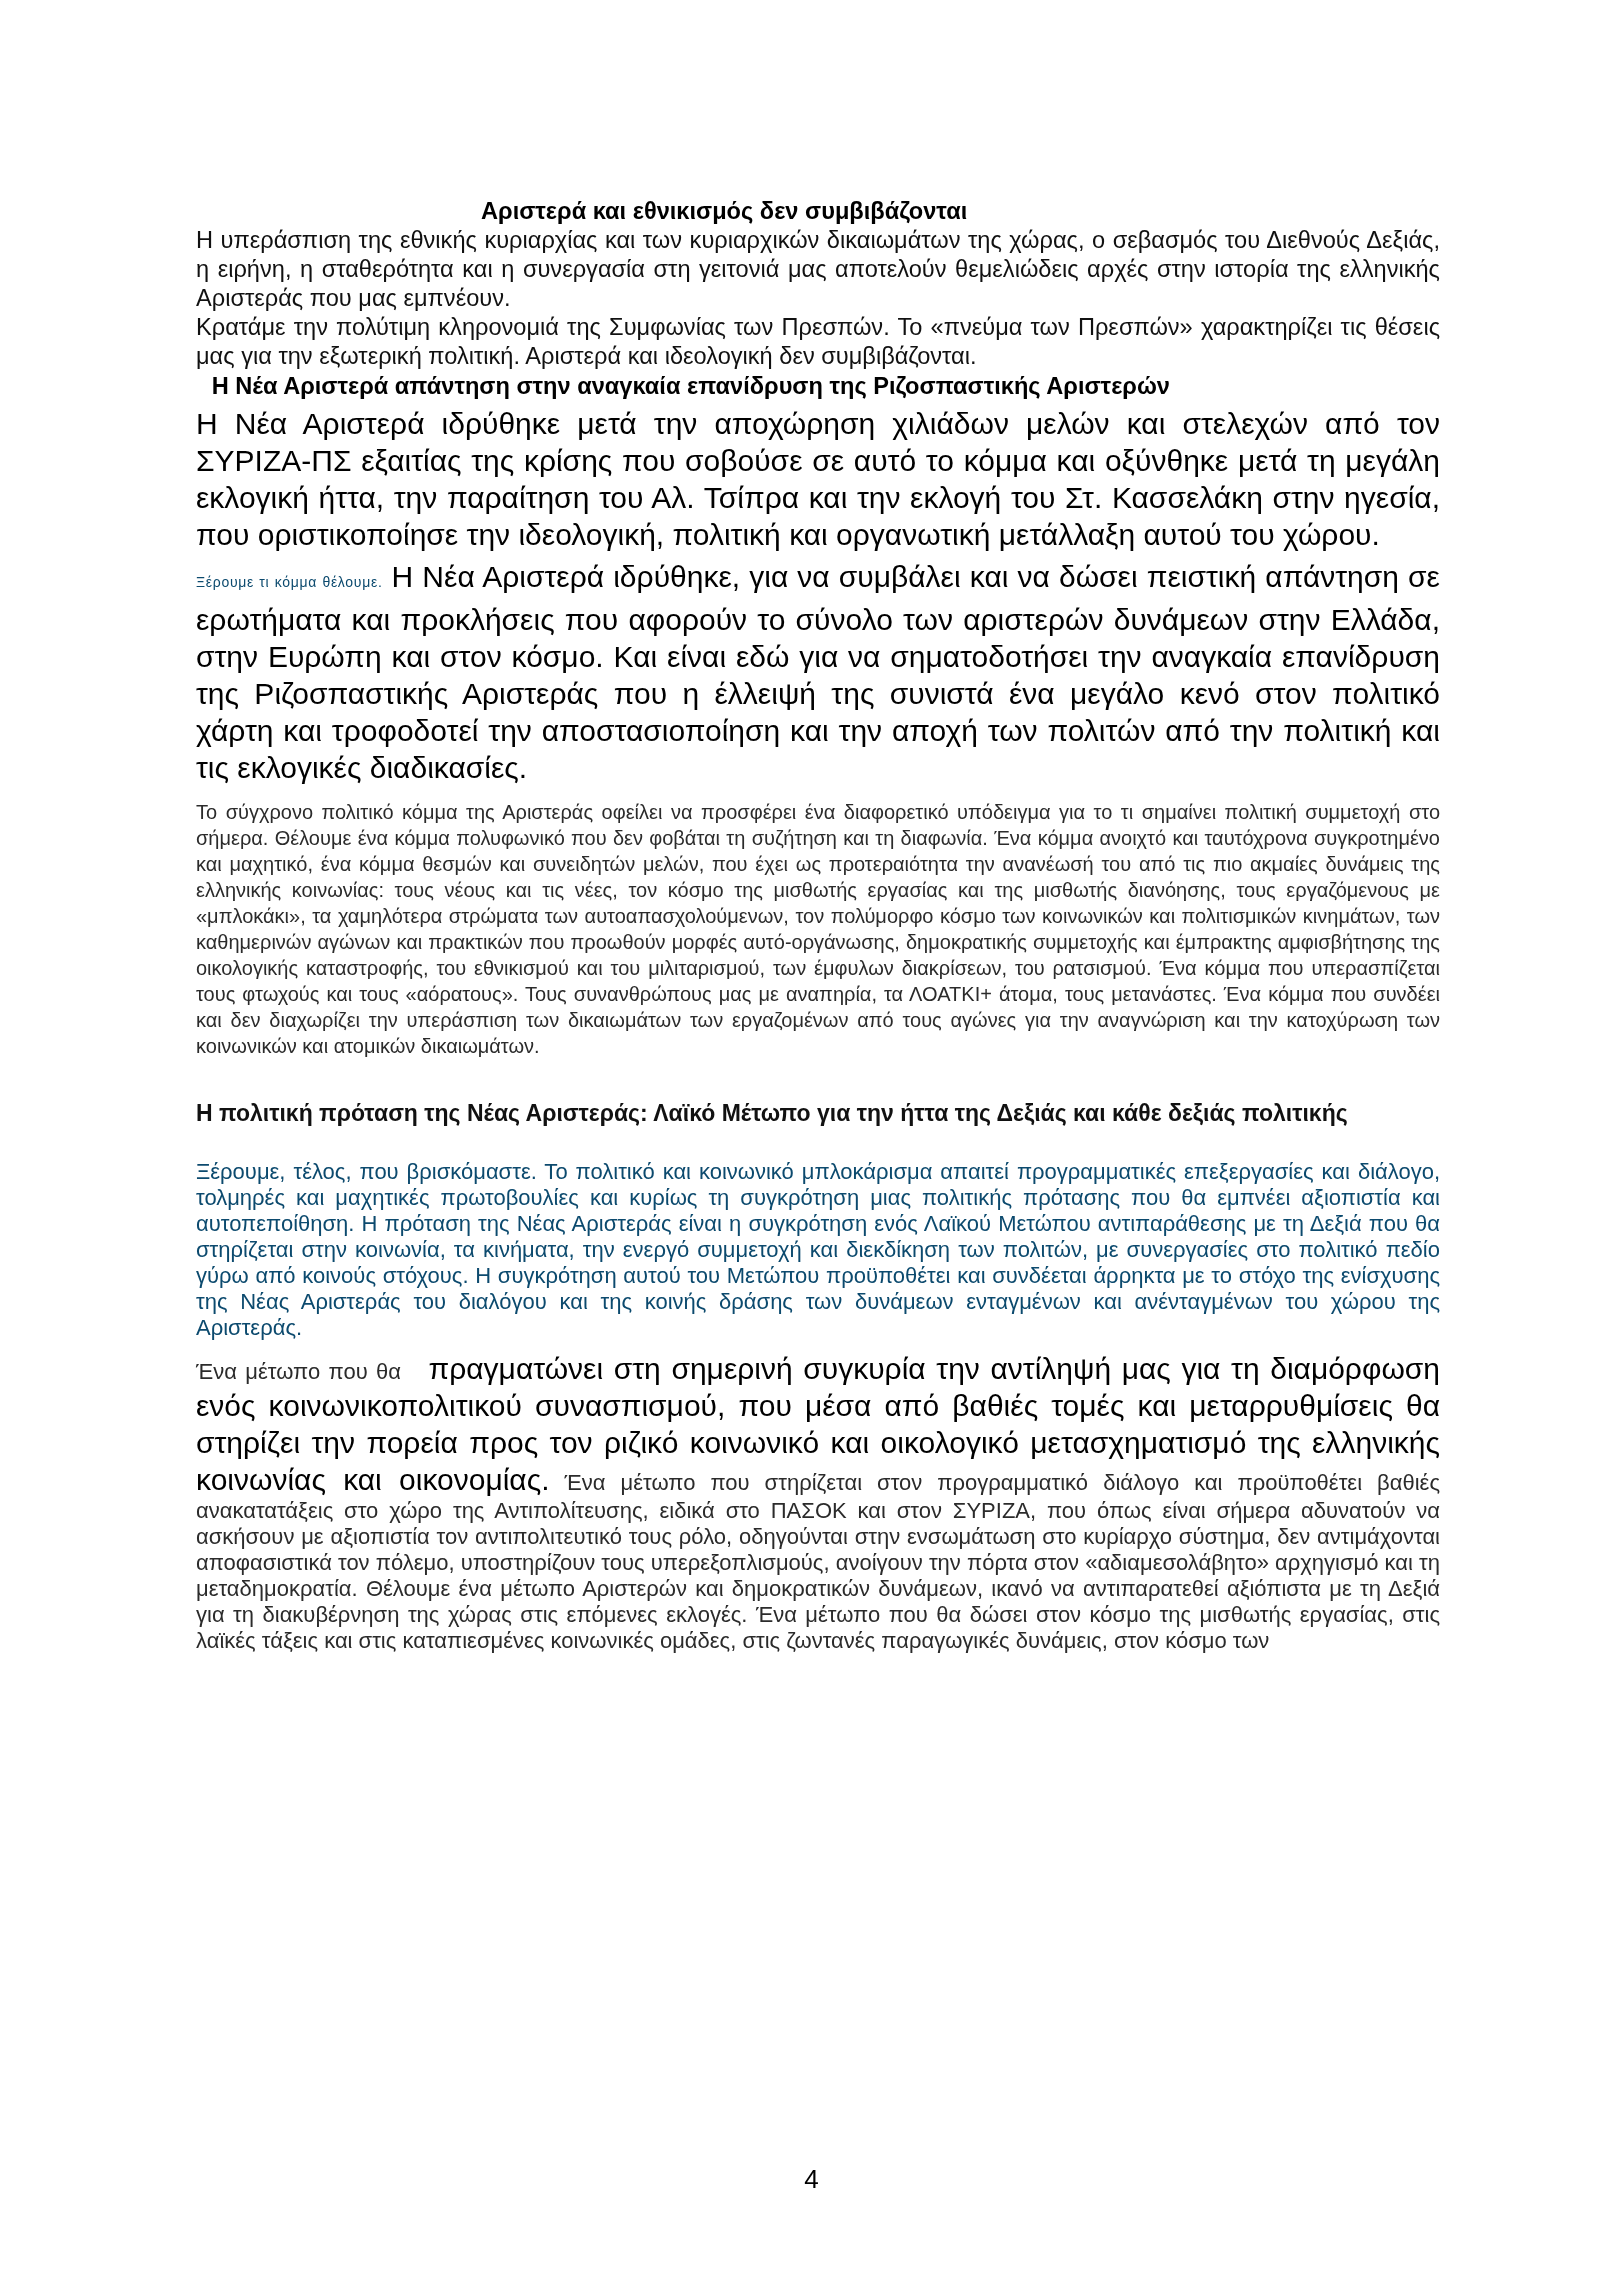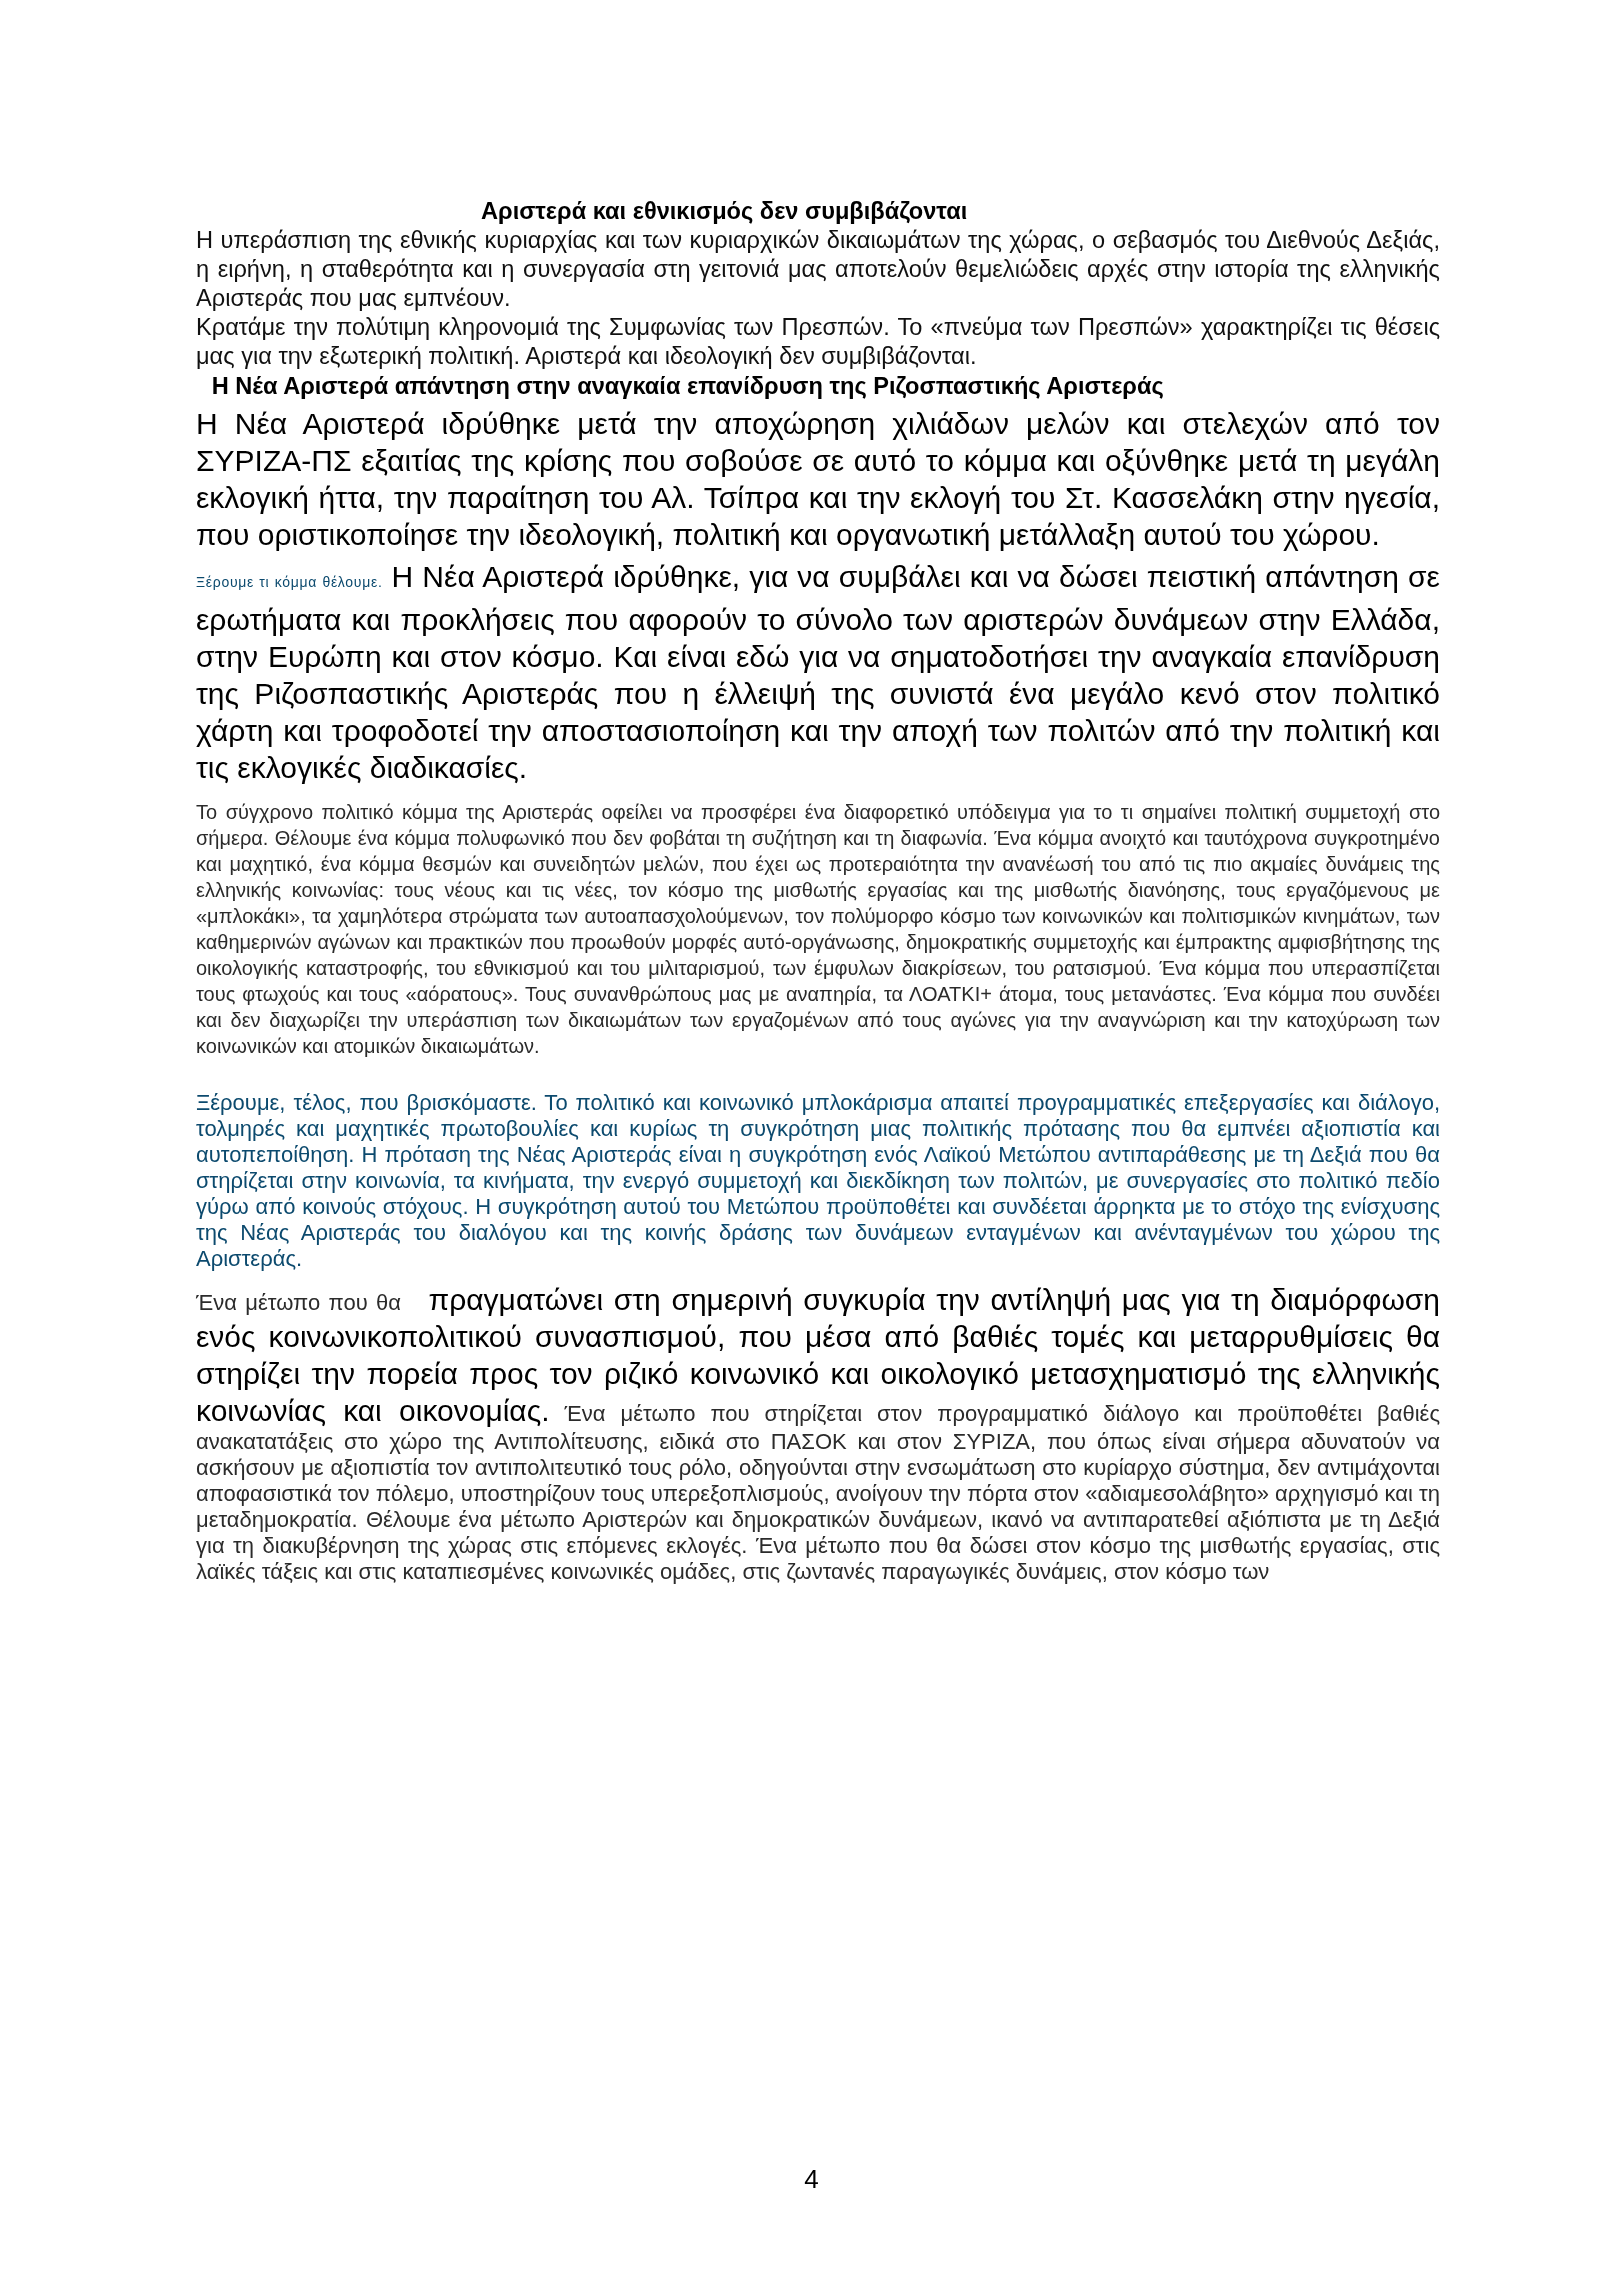--- a/index.html
+++ b/index.html
@@ -110,24 +110,25 @@
   </style>
 </head>
 <body>
 
 <div class="page">
 
   <h2 class="h-center-bold">Αριστερά και εθνικισμός δεν συμβιβάζονται</h2>
   <p class="p-sm-black">Η υπεράσπιση της εθνικής κυριαρχίας και των κυριαρχικών δικαιωμάτων της χώρας, ο σεβασμός του Διεθνούς Δεξιάς, η ειρήνη, η σταθερότητα και η συνεργασία στη γειτονιά μας αποτελούν θεμελιώδεις αρχές στην ιστορία της ελληνικής Αριστεράς που μας εμπνέουν.</p>
   <p class="p-sm-black">Κρατάμε την πολύτιμη κληρονομιά της Συμφωνίας των Πρεσπών. Το «πνεύμα των Πρεσπών» χαρακτηρίζει τις θέσεις μας για την εξωτερική πολιτική. Αριστερά και ιδεολογική δεν συμβιβάζονται.</p>
 
-  <h2 class="h-indent-bold">Η Νέα Αριστερά απάντηση στην αναγκαία επανίδρυση της Ριζοσπαστικής Αριστεράς</h2>
+  <h2 class="h-indent-bold">Η Νέα Αριστερά απάντηση στην αναγκαία επανίδρυση της Ριζοσπαστικής Αριστερών</h2>
   <p class="p-lg">Η Νέα Αριστερά ιδρύθηκε μετά την αποχώρηση χιλιάδων μελών και στελεχών από τον ΣΥΡΙΖΑ-ΠΣ εξαιτίας της κρίσης που σοβούσε σε αυτό το κόμμα  και οξύνθηκε μετά τη μεγάλη εκλογική ήττα, την παραίτηση του Αλ. Τσίπρα και την εκλογή του Στ. Κασσελάκη στην ηγεσία, που οριστικοποίησε την ιδεολογική, πολιτική και οργανωτική μετάλλαξη αυτού του χώρου.</p>
   <p class="p-mixed"><span class="lead">Ξέρουμε τι κόμμα θέλουμε.</span><span> Η Νέα Αριστερά ιδρύθηκε, για να συμβάλει και να δώσει πειστική απάντηση σε ερωτήματα και προκλήσεις που αφορούν το σύνολο των αριστερών δυνάμεων στην Ελλάδα, στην Ευρώπη και στον κόσμο. Και είναι εδώ για να σηματοδοτήσει την αναγκαία επανίδρυση της Ριζοσπαστικής Αριστεράς που η έλλειψή της συνιστά ένα μεγάλο κενό στον πολιτικό χάρτη και τροφοδοτεί την αποστασιοποίηση και την αποχή των πολιτών από την πολιτική και τις εκλογικές διαδικασίες.</span></p>
   <p class="p-gray">Το σύγχρονο πολιτικό κόμμα της Αριστεράς οφείλει να προσφέρει ένα διαφορετικό υπόδειγμα για το τι σημαίνει πολιτική συμμετοχή στο σήμερα. Θέλουμε ένα κόμμα πολυφωνικό που δεν φοβάται τη συζήτηση και τη διαφωνία. Ένα κόμμα ανοιχτό και ταυτόχρονα συγκροτημένο και μαχητικό, ένα κόμμα θεσμών και συνειδητών μελών,  που έχει ως προτεραιότητα την ανανέωσή του από τις πιο ακμαίες δυνάμεις της ελληνικής κοινωνίας: τους νέους και τις νέες, τον κόσμο της μισθωτής εργασίας και της μισθωτής διανόησης, τους εργαζόμενους με «μπλοκάκι», τα χαμηλότερα στρώματα των αυτοαπασχολούμενων, τον πολύμορφο κόσμο των κοινωνικών και πολιτισμικών κινημάτων, των καθημερινών αγώνων και πρακτικών που προωθούν μορφές αυτό-οργάνωσης, δημοκρατικής συμμετοχής και έμπρακτης αμφισβήτησης της οικολογικής καταστροφής, του εθνικισμού και του μιλιταρισμού, των έμφυλων διακρίσεων, του ρατσισμού. Ένα κόμμα που υπερασπίζεται τους φτωχούς και τους «αόρατους». Τους συνανθρώπους μας με αναπηρία, τα ΛΟΑΤΚΙ+ άτομα, τους μετανάστες. Ένα κόμμα που συνδέει και δεν διαχωρίζει την υπεράσπιση των δικαιωμάτων των εργαζομένων από τους αγώνες για την αναγνώριση και την κατοχύρωση των κοινωνικών και ατομικών δικαιωμάτων.</p>
 
+  <h2 class="h-left-bold">Η πολιτική πρόταση της Νέας Αριστεράς: Λαϊκό Μέτωπο για την ήττα της Δεξιάς και κάθε δεξιάς πολιτικής</h2>
   <p class="p-gray2">Ξέρουμε, τέλος, που βρισκόμαστε.  Το πολιτικό και κοινωνικό μπλοκάρισμα απαιτεί προγραμματικές επεξεργασίες και διάλογο, τολμηρές και μαχητικές πρωτοβουλίες και κυρίως τη συγκρότηση μιας πολιτικής πρότασης που θα εμπνέει αξιοπιστία και αυτοπεποίθηση. Η πρόταση της Νέας Αριστεράς είναι η συγκρότηση ενός  Λαϊκού Μετώπου  αντιπαράθεσης με τη Δεξιά που θα στηρίζεται στην κοινωνία, τα κινήματα, την ενεργό συμμετοχή και διεκδίκηση των πολιτών, με συνεργασίες στο πολιτικό πεδίο γύρω από κοινούς στόχους. Η συγκρότηση αυτού του Μετώπου προϋποθέτει και συνδέεται άρρηκτα με το στόχο της ενίσχυσης της Νέας Αριστεράς του διαλόγου και της κοινής δράσης των δυνάμεων ενταγμένων και ανένταγμένων του χώρου της Αριστεράς.</p>
   <p class="p-mixed2"><span>Ένα μέτωπο που θα </span><span class="big">πραγματώνει στη σημερινή συγκυρία την αντίληψή μας για τη διαμόρφωση ενός κοινωνικοπολιτικού συνασπισμού, που μέσα από βαθιές τομές και μεταρρυθμίσεις θα στηρίζει την πορεία προς τον ριζικό κοινωνικό και οικολογικό μετασχηματισμό της ελληνικής κοινωνίας και οικονομίας.</span><span> Ένα μέτωπο που στηρίζεται στον προγραμματικό διάλογο και προϋποθέτει βαθιές ανακατατάξεις στο χώρο της Αντιπολίτευσης, ειδικά στο ΠΑΣΟΚ και στον ΣΥΡΙΖΑ, που όπως είναι σήμερα αδυνατούν  να ασκήσουν με αξιοπιστία  τον αντιπολιτευτικό τους ρόλο,  οδηγούνται στην ενσωμάτωση στο κυρίαρχο σύστημα, δεν αντιμάχονται αποφασιστικά τον πόλεμο, υποστηρίζουν τους υπερεξοπλισμούς, ανοίγουν την πόρτα στον «αδιαμεσολάβητο» αρχηγισμό και τη μεταδημοκρατία. Θέλουμε ένα μέτωπο Αριστερών και δημοκρατικών δυνάμεων, ικανό να αντιπαρατεθεί αξιόπιστα με τη Δεξιά για τη διακυβέρνηση της χώρας στις επόμενες εκλογές. Ένα μέτωπο που θα δώσει στον κόσμο της μισθωτής εργασίας, στις λαϊκές τάξεις και στις καταπιεσμένες κοινωνικές ομάδες, στις ζωντανές παραγωγικές δυνάμεις, στον κόσμο των</span></p>
 
 </div>
 
 <div class="page-number">4</div>
 
 
 </body></html>

